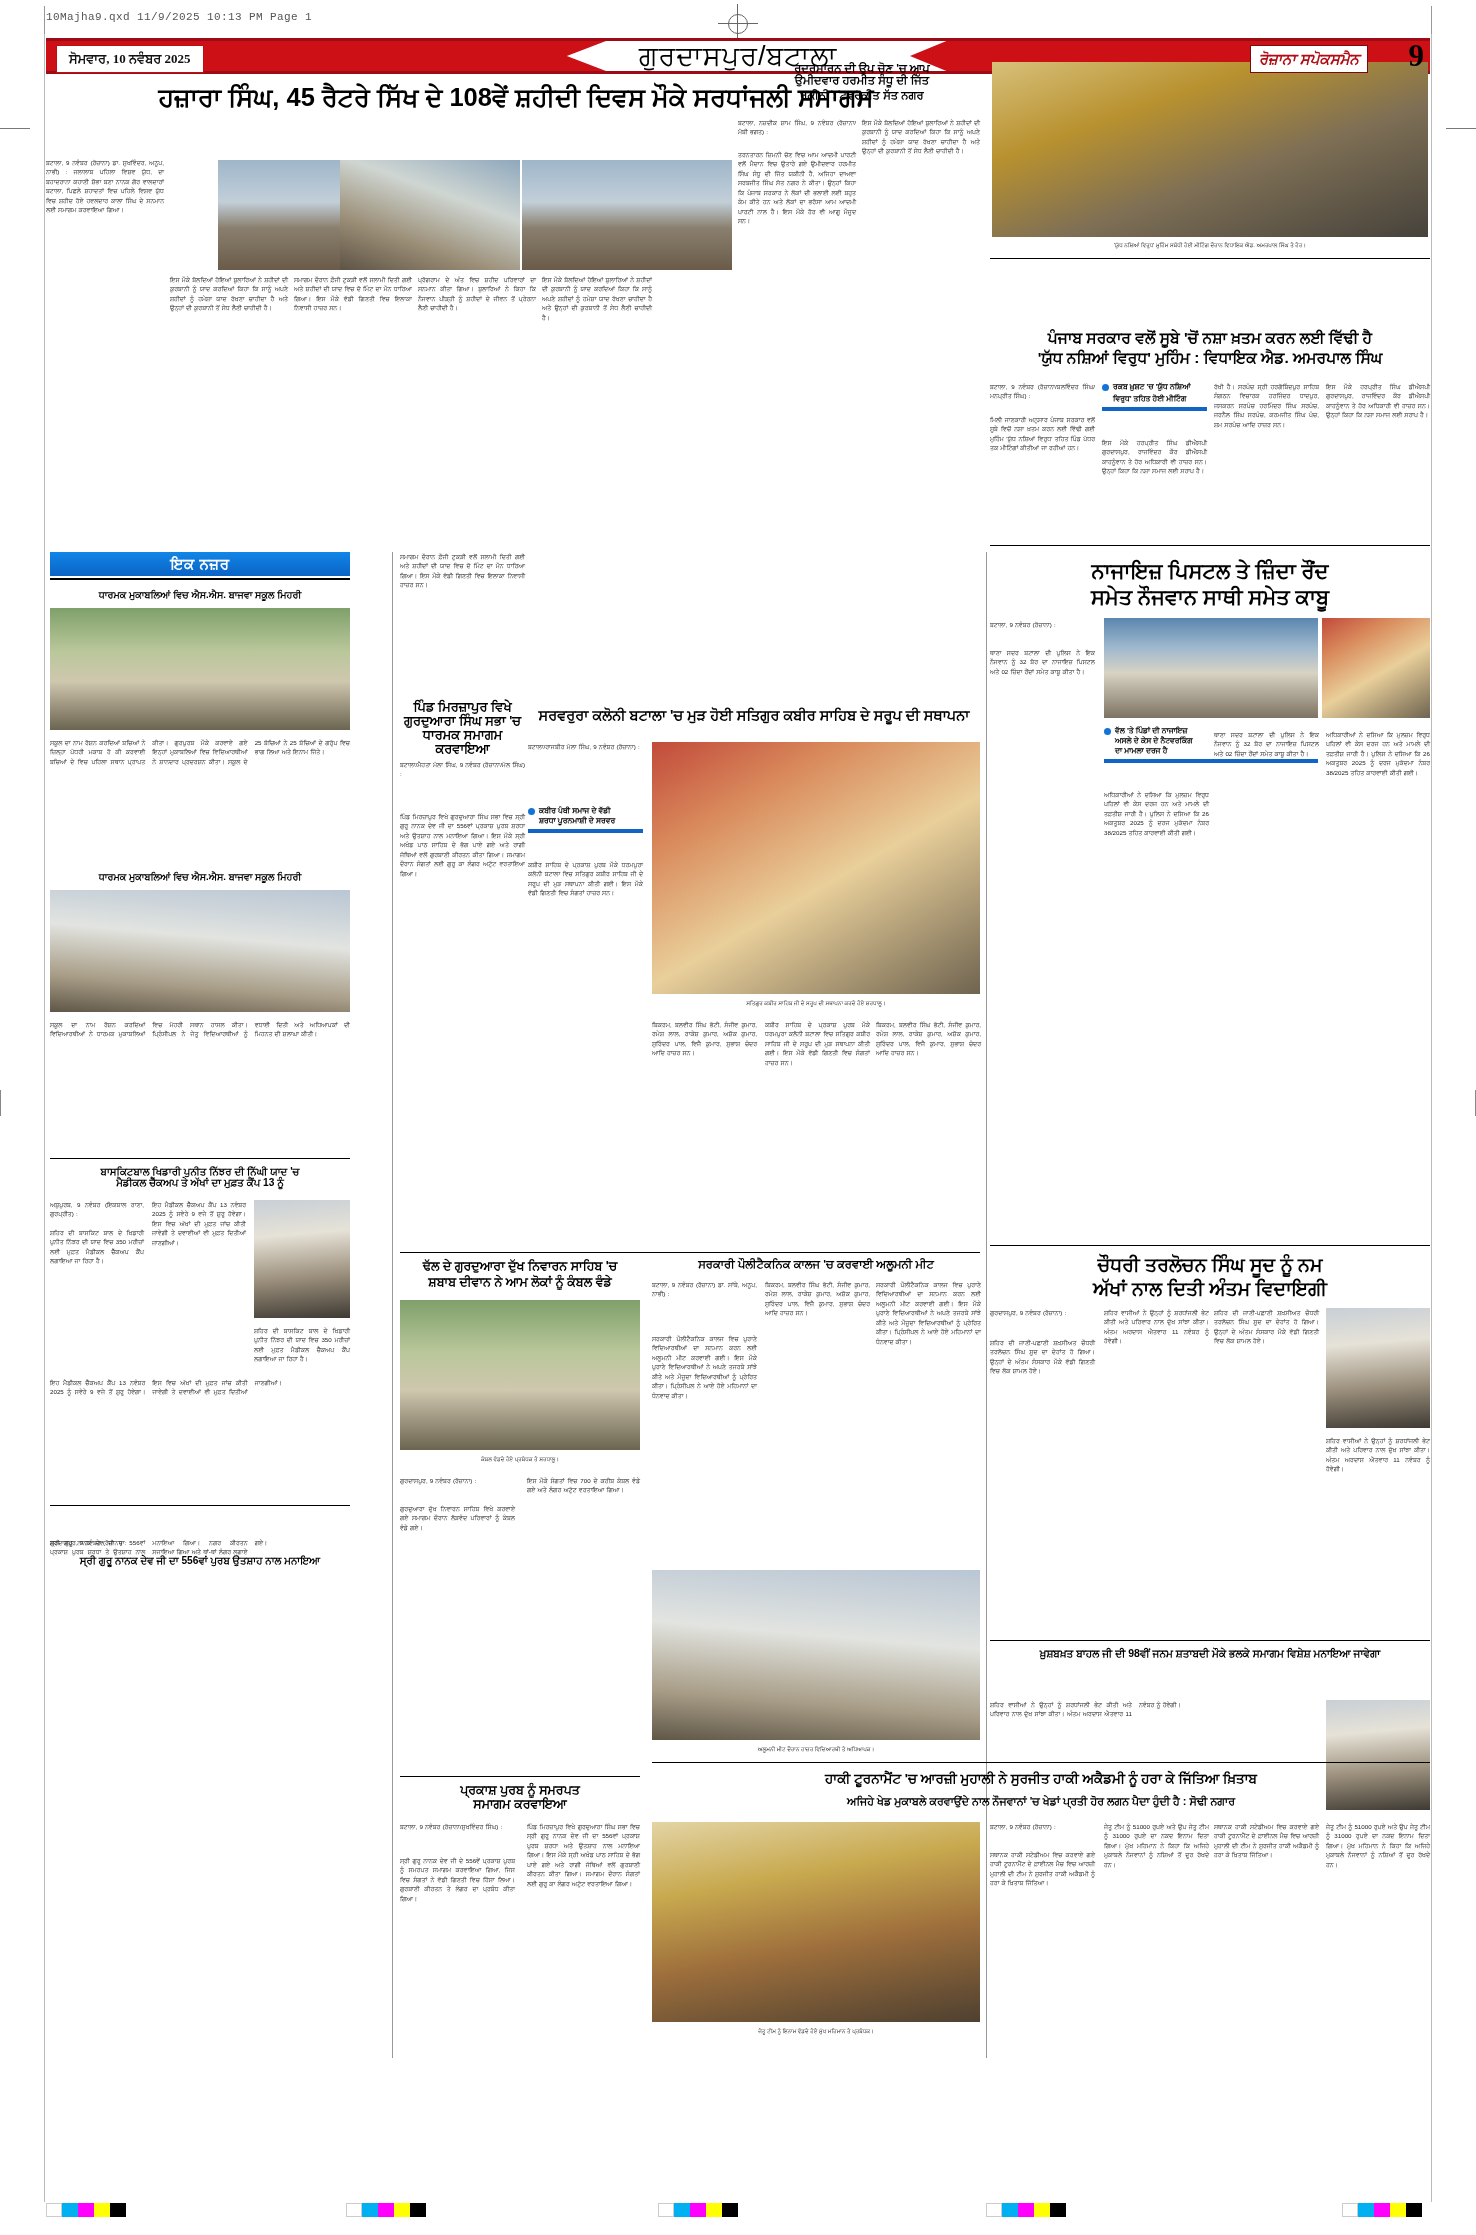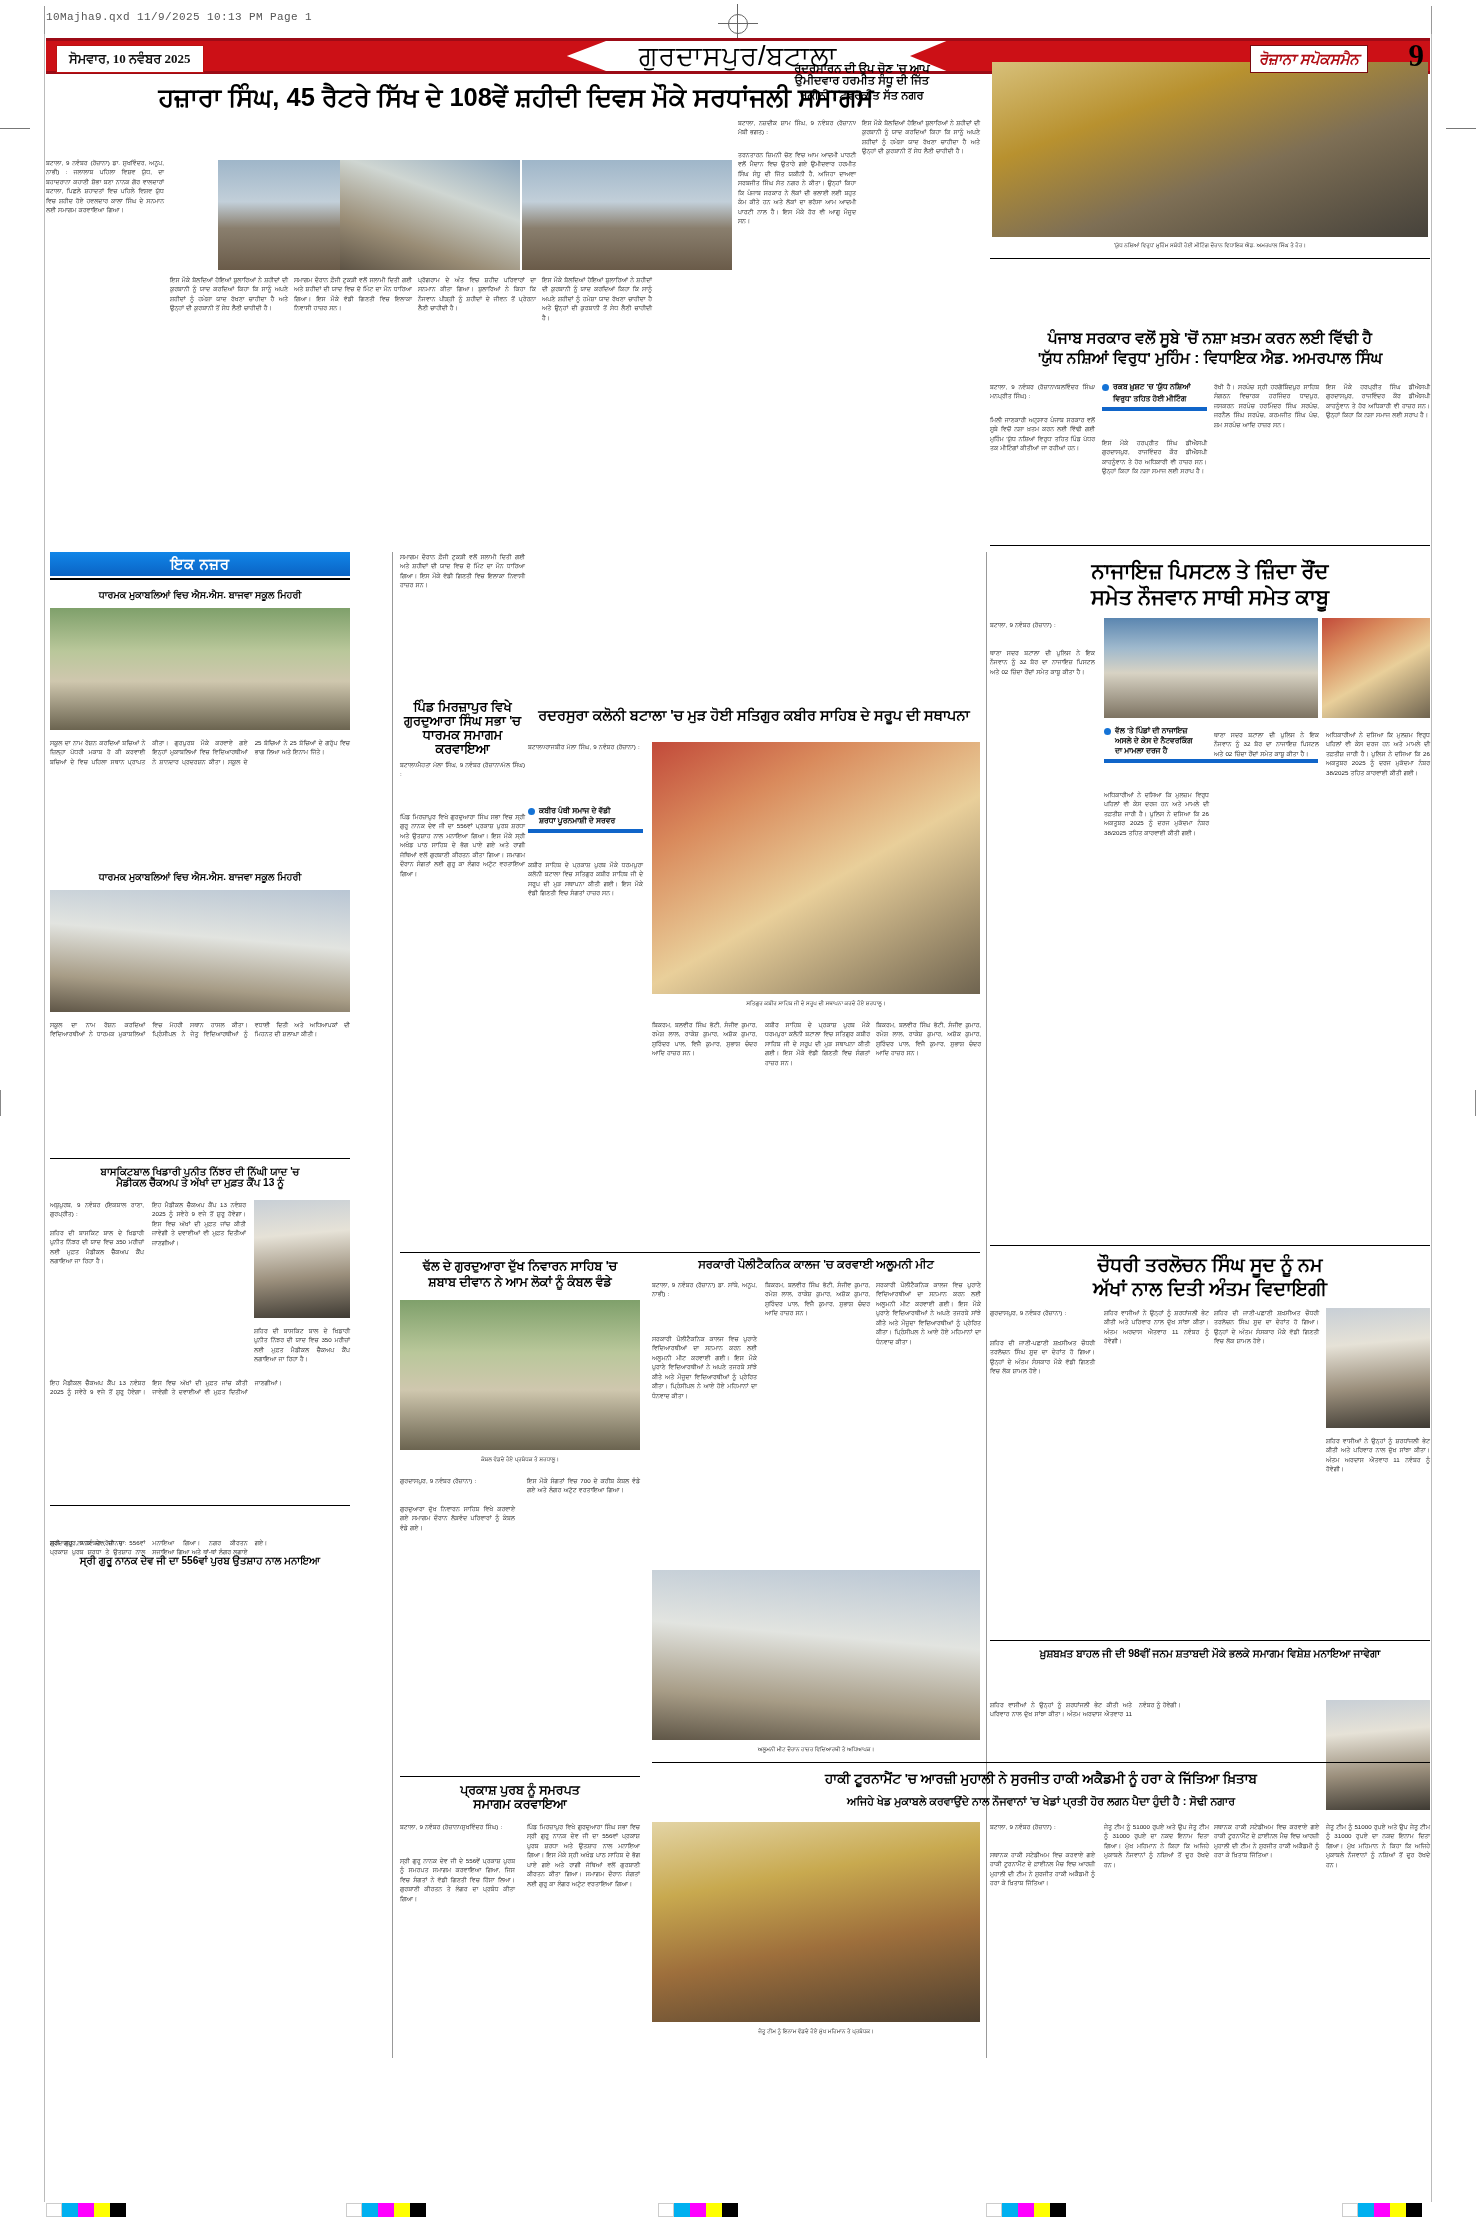--- a/index.html
+++ b/index.html
@@ -308,21 +308,21 @@
 <div class="blk" style="left:400px; top:700px; width:125px;">
   <div class="hl" style="font-size:13px;">ਪਿੰਡ ਮਿਰਜ਼ਾਪੁਰ ਵਿਖੇ</div>
   <div class="hl" style="font-size:13px;">ਗੁਰਦੁਆਰਾ ਸਿੰਘ ਸਭਾ 'ਚ</div>
   <div class="hl" style="font-size:13px;">ਧਾਰਮਕ ਸਮਾਗਮ ਕਰਵਾਇਆ</div>
 </div>
 <div class="blk body-txt" style="left:400px; top:760px; width:125px; height:48px;">ਬਟਾਲਾ/ਮੈਹਤਾ ਮੱਲਾ ਸਿੰਘ, 9 ਨਵੰਬਰ (ਰੋਜ਼ਾਨਾ/ਮੱਲ ਸਿੰਘ) :</div>
 <div class="blk body-txt" style="left:400px; top:812px; width:125px; height:440px;">ਪਿੰਡ ਮਿਰਜ਼ਾਪੁਰ ਵਿਖੇ ਗੁਰਦੁਆਰਾ ਸਿੰਘ ਸਭਾ ਵਿਚ ਸ੍ਰੀ ਗੁਰੂ ਨਾਨਕ ਦੇਵ ਜੀ ਦਾ 556ਵਾਂ ਪ੍ਰਕਾਸ਼ ਪੁਰਬ ਸ਼ਰਧਾ ਅਤੇ ਉਤਸ਼ਾਹ ਨਾਲ ਮਨਾਇਆ ਗਿਆ। ਇਸ ਮੌਕੇ ਸ੍ਰੀ ਅਖੰਡ ਪਾਠ ਸਾਹਿਬ ਦੇ ਭੋਗ ਪਾਏ ਗਏ ਅਤੇ ਰਾਗੀ ਜੱਥਿਆਂ ਵਲੋਂ ਗੁਰਬਾਣੀ ਕੀਰਤਨ ਕੀਤਾ ਗਿਆ। ਸਮਾਗਮ ਦੌਰਾਨ ਸੰਗਤਾਂ ਲਈ ਗੁਰੂ ਕਾ ਲੰਗਰ ਅਟੁੱਟ ਵਰਤਾਇਆ ਗਿਆ।</div>
 
 <div class="blk body-txt" style="left:400px; top:552px; width:125px; height:140px;">ਸਮਾਗਮ ਦੌਰਾਨ ਫ਼ੌਜੀ ਟੁਕੜੀ ਵਲੋਂ ਸਲਾਮੀ ਦਿਤੀ ਗਈ ਅਤੇ ਸ਼ਹੀਦਾਂ ਦੀ ਯਾਦ ਵਿਚ ਦੋ ਮਿੰਟ ਦਾ ਮੌਨ ਧਾਰਿਆ ਗਿਆ। ਇਸ ਮੌਕੇ ਵੱਡੀ ਗਿਣਤੀ ਵਿਚ ਇਲਾਕਾ ਨਿਵਾਸੀ ਹਾਜ਼ਰ ਸਨ।</div>
 
-<div class="blk hl" style="left:528px; top:708px; width:452px; font-size:14.5px;">ਰਦਰਸੁਰਾ ਕਲੋਨੀ ਬਟਾਲਾ 'ਚ ਮੁੜ ਹੋਈ ਸਤਿਗੁਰ ਕਬੀਰ ਸਾਹਿਬ ਦੇ ਸਰੂਪ ਦੀ ਸਥਾਪਨਾ</div>
+<div class="blk hl" style="left:528px; top:708px; width:452px; font-size:14.5px;">ਸਰਵਰੁਰਾ ਕਲੋਨੀ ਬਟਾਲਾ 'ਚ ਮੁੜ ਹੋਈ ਸਤਿਗੁਰ ਕਬੀਰ ਸਾਹਿਬ ਦੇ ਸਰੂਪ ਦੀ ਸਥਾਪਨਾ</div>
 <div class="blk body-txt" style="left:528px; top:742px; width:115px; height:70px;">ਬਟਾਲਾ/ਰਾਜਬੀਰ ਮੱਲਾ ਸਿੰਘ, 9 ਨਵੰਬਰ (ਰੋਜ਼ਾਨਾ) :</div>
 
 <div class="blk" style="left:528px; top:806px; width:115px;">
   <div class="kicker">
     <span class="kdot"></span>
     <span>ਕਬੀਰ ਪੰਥੀ ਸਮਾਜ ਦੇ ਵੱਡੀ</span>
   </div>
   <div class="kicker" style="padding-left:11px;">
     <span>ਸ਼ਰਧਾ ਪੂਰਨਮਾਸ਼ੀ ਦੇ ਸਰਵਰ</span>
   </div>

